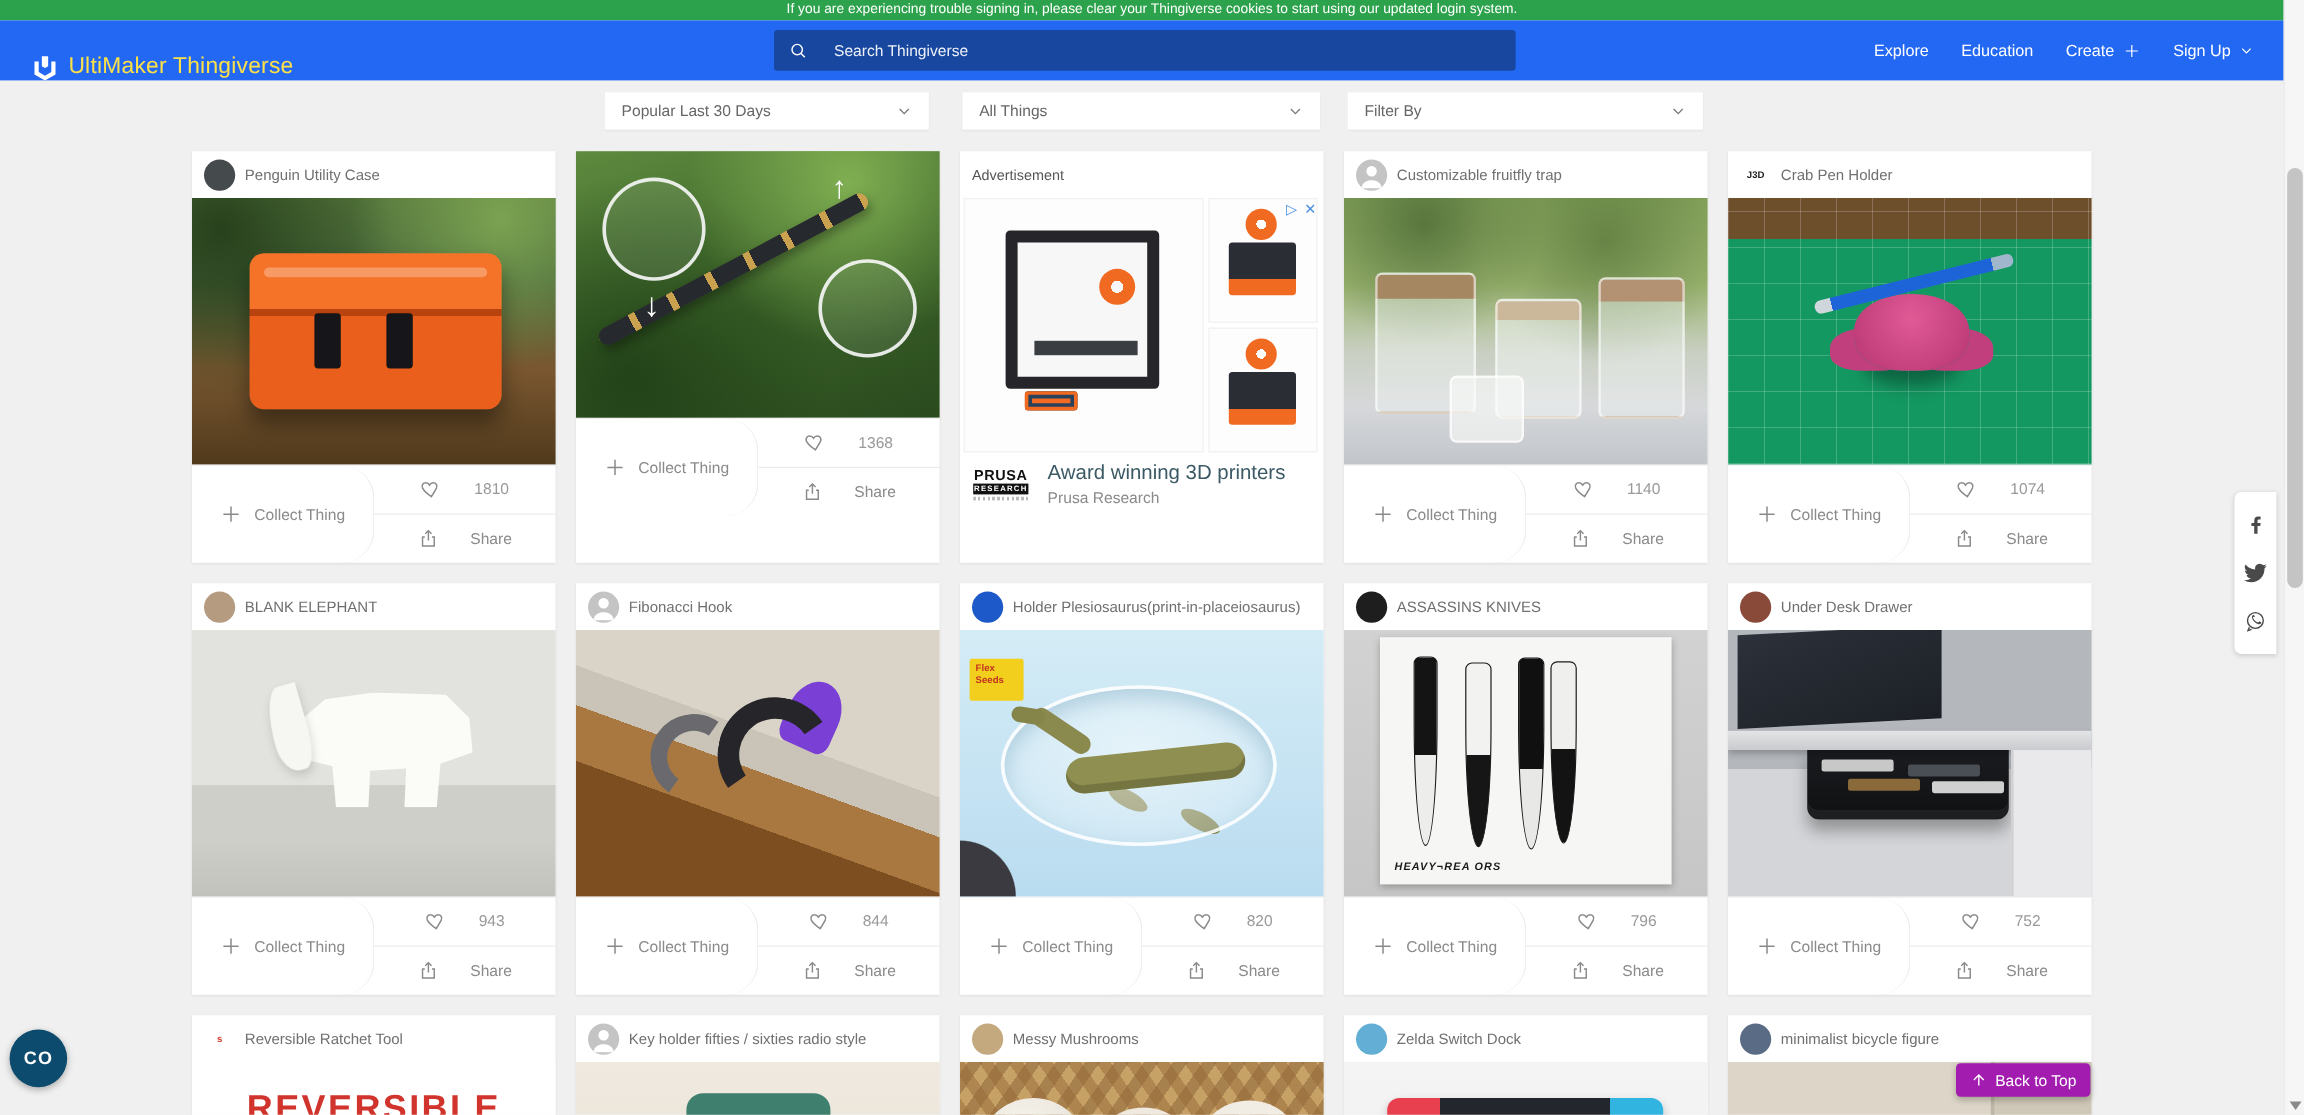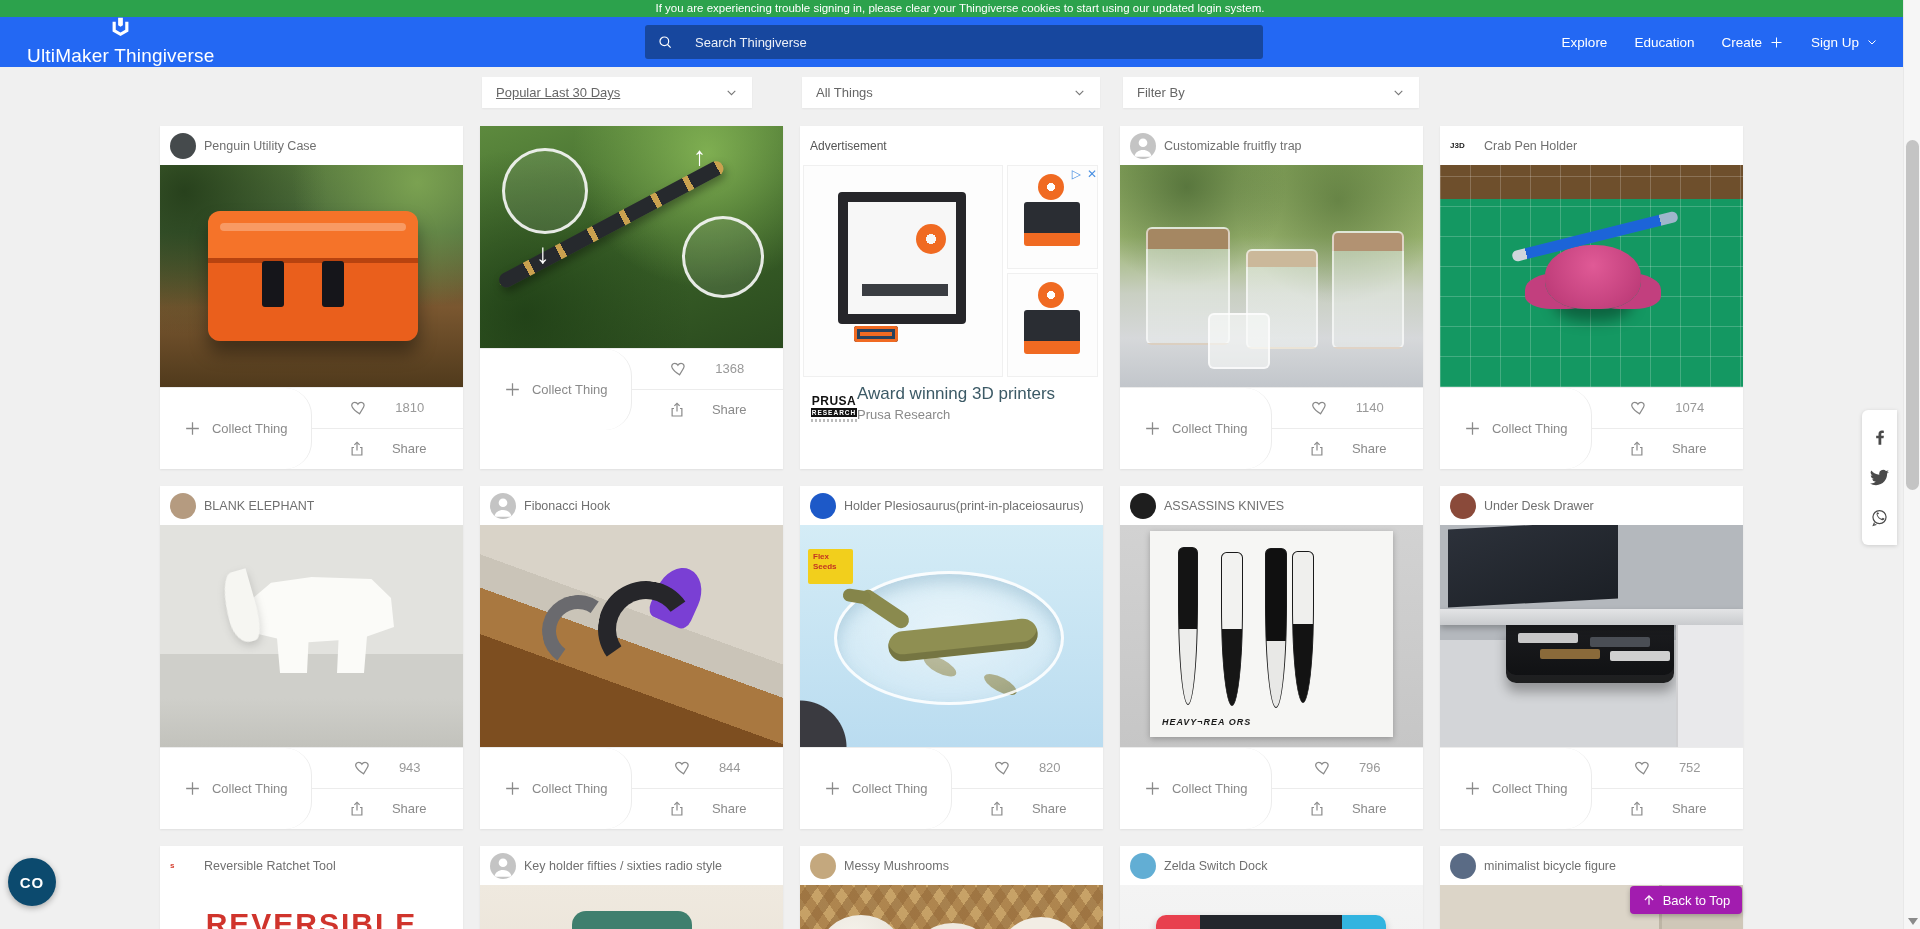--- a/index.html
+++ b/index.html
@@ -5,43 +5,43 @@
   *{margin:0;padding:0;box-sizing:border-box;}
   html,body{width:1920px;height:929px;overflow:hidden;}
   body{font-family:"Liberation Sans",sans-serif;background:#f0f0f0;position:relative;}
 
   
   .banner{position:absolute;left:0;top:0;width:1920px;height:17px;background:#2ca24c;color:#fff;
     font-size:11.5px;line-height:17px;text-align:center;font-weight:500;}
 
   
   .header{position:absolute;left:0;top:17px;width:1920px;height:50px;background:#2368f3;}
-  .brand{position:absolute;left:27px;top:0;height:50px;display:flex;align-items:center;gap:9px;color:#ffffff;cursor:pointer;flex-direction:column;}
+  .brand{position:absolute;left:27px;top:0;height:50px;display:flex;align-items:flex-end;gap:9px;color:#fde047;cursor:pointer;}
   .brand-text{font-size:19px;font-weight:500;letter-spacing:.2px;}
   .searchbox{position:absolute;left:645px;top:8px;width:618px;height:34px;background:#17479e;border-radius:3px;
     display:flex;align-items:center;padding:0 12px;gap:22px;}
   .searchbox input{flex:1;background:transparent;border:none;outline:none;color:#fff;font-size:13px;font-family:"Liberation Sans",sans-serif;}
   .searchbox input::placeholder{color:rgba(255,255,255,.92);}
   .hnav{position:absolute;right:42px;top:0;height:50px;display:flex;align-items:center;gap:27px;}
   .hnav .navitem{color:#fff;font-size:13.5px;display:flex;align-items:center;gap:7px;cursor:pointer;white-space:nowrap;}
 
   
   .filterbar{position:absolute;left:0;top:77px;width:1920px;height:31px;}
   .dropdown{position:absolute;top:0;height:31px;background:#fff;display:flex;align-items:center;
     justify-content:space-between;padding:0 14px;font-size:13px;color:#666;cursor:pointer;box-shadow:0 1px 2px rgba(0,0,0,.05);}
-  .dd-sort{left:482px;width:270px;text-decoration:underline;}
+  .dd-sort{left:504px;width:270px;}
   .dd-category{left:802px;width:298px;}
   .dd-filter{left:1123px;width:296px;}
 
   
   .grid{position:absolute;left:160px;top:126px;display:grid;grid-template-columns:repeat(5,303px);gap:17px;}
   .card{background:#fff;box-shadow:0 1px 2px rgba(0,0,0,.07);}
   .card-head{display:flex;align-items:center;height:39px;padding:0 10px;gap:8px;overflow:hidden;}
   .avatar{width:26px;height:26px;border-radius:50%;background:#c4c4c4;flex:none;overflow:hidden;position:relative;
-    display:flex;align-items:center;justify-content:flex-start;cursor:pointer;}
+    display:flex;align-items:center;justify-content:center;cursor:pointer;}
   .avatar svg{display:block;}
   .av-logo-text{font-size:8px;font-weight:700;letter-spacing:0;line-height:1;}
   .thing-title{font-size:12.5px;color:#707070;white-space:nowrap;overflow:hidden;text-overflow:ellipsis;cursor:pointer;}
   .thumb{position:relative;width:303px;height:222px;overflow:hidden;cursor:pointer;background:#ddd;}
   .thumb i{position:absolute;display:block;}
   .thumb::before,.thumb::after{content:"";position:absolute;width:0;height:0;}
   .card-foot{display:flex;height:82px;border-top:1px solid #ececec;}
   .collect{width:50%;border-right:1px solid #ececec;display:flex;align-items:center;justify-content:center;gap:10px;
     color:#8a8a8a;font-size:13px;cursor:pointer;border-radius:27px;}
   .foot-right{width:50%;display:flex;flex-direction:column;}
@@ -57,21 +57,21 @@
   .printer-cube{position:absolute;left:34px;top:26px;width:128px;height:132px;border:10px solid #26262a;background:#f7f7f7;border-radius:4px;}
   .spool{position:absolute;left:112px;top:58px;width:30px;height:30px;border-radius:50%;background:radial-gradient(circle,#f7f7f7 0 5px,#f06a22 5px);}
   .bed{position:absolute;left:58px;top:118px;width:86px;height:12px;background:#3a3d42;}
   .pscreen{position:absolute;left:50px;top:160px;width:44px;height:16px;background:#f06a22;border-radius:3px;box-shadow:inset 0 0 0 3px #f06a22,inset 0 0 0 6px #28415c;}
   .ad-img-col{display:flex;flex-direction:column;gap:4px;width:91px;}
   .ad-img-small{position:relative;flex:1;background:#fdfdfd;border:1px solid #f0f0f0;}
   .ad-img-small .sm-spool{position:absolute;left:30px;top:8px;width:26px;height:26px;border-radius:50%;background:radial-gradient(circle,#fff 0 4px,#f06a22 4px);}
   .ad-img-small .sm-body{position:absolute;left:16px;top:36px;width:56px;height:44px;background:linear-gradient(180deg,#2a2d33 0 70%,#f06a22 70%);border-radius:3px;}
   .ad-choices{position:absolute;right:3px;top:2px;display:flex;gap:6px;color:#4a90e2;font-size:12px;}
   .ad-choices span{cursor:pointer;}
-  .ad-caption{display:flex;gap:0;align-items:flex-end;padding:7px 6px 0 8px;}
+  .ad-caption{display:flex;gap:16px;align-items:center;padding:7px 6px 0 8px;}
   .prusa-logo{width:46px;flex:none;text-align:center;cursor:default;}
   .prusa-logo .logo-top{display:block;font-size:12px;font-weight:800;color:#111;letter-spacing:.5px;}
   .prusa-logo .logo-bar{display:block;font-size:6.5px;font-weight:700;color:#fff;background:#111;padding:1px 0;letter-spacing:1px;}
   .prusa-logo::after{content:"";display:block;height:3px;margin-top:2px;background:repeating-linear-gradient(90deg,#bbb 0 2px,transparent 2px 4px);}
   .ad-title{font-size:17px;color:#3c5a66;cursor:pointer;}
   .ad-advertiser{font-size:13px;color:#8a8a8a;margin-top:3px;cursor:pointer;}
 
   
   .art-penguin-case{background:radial-gradient(circle at 85% 8%,rgba(130,170,85,.85),transparent 38%),
     radial-gradient(circle at 8% 12%,rgba(35,60,25,.9),transparent 42%),

